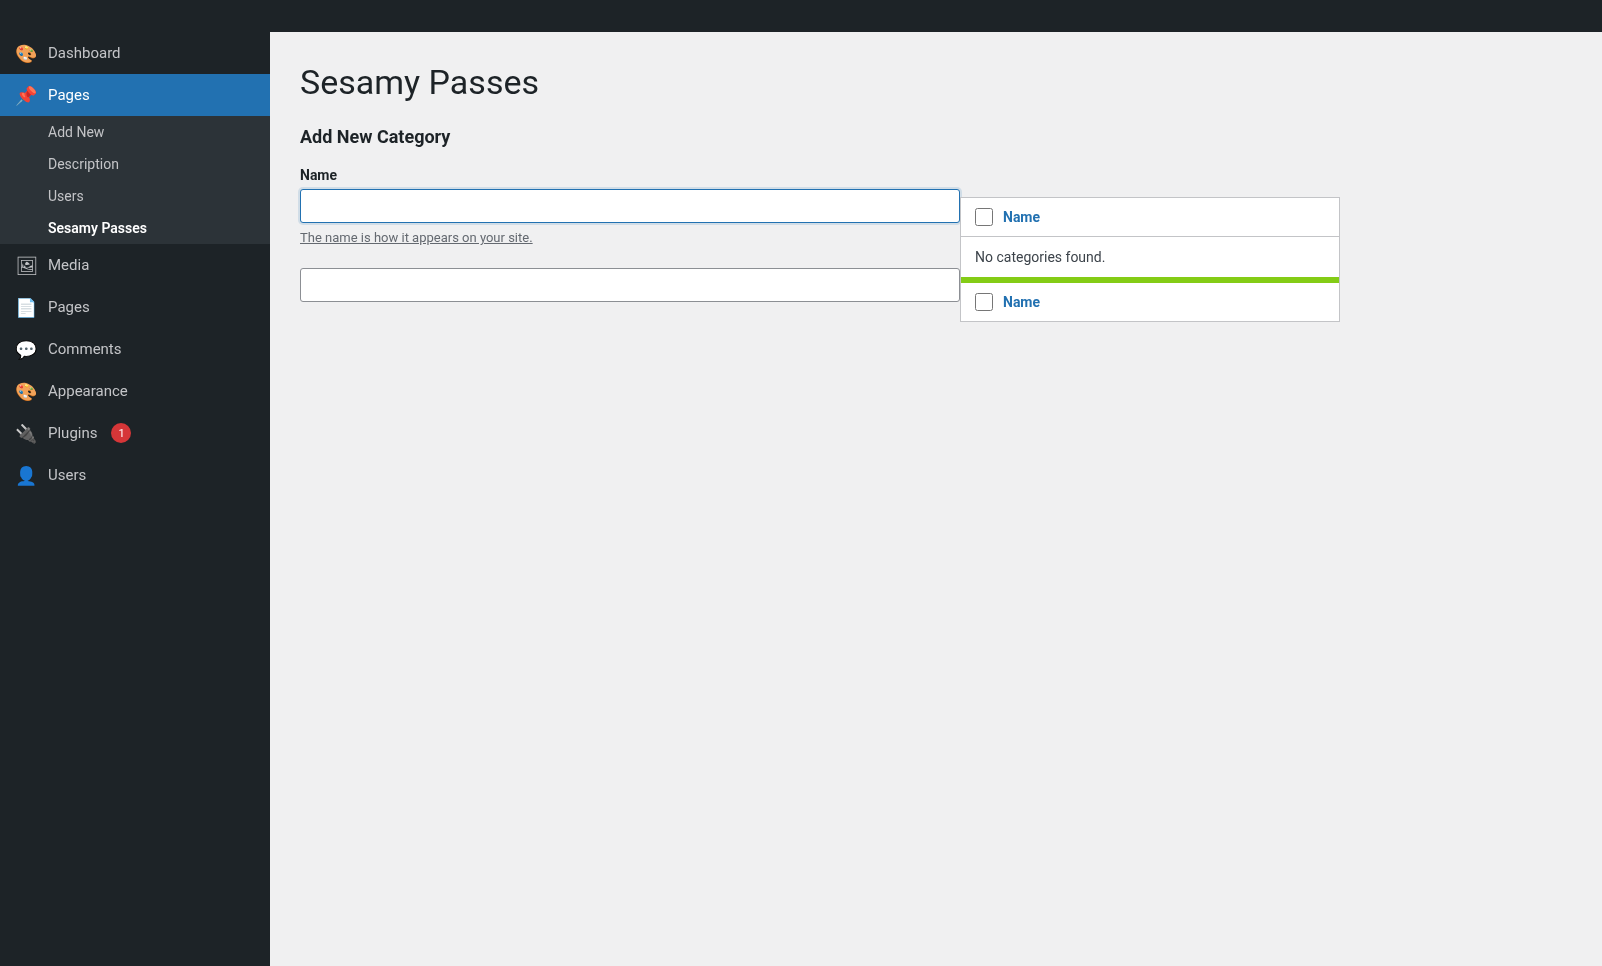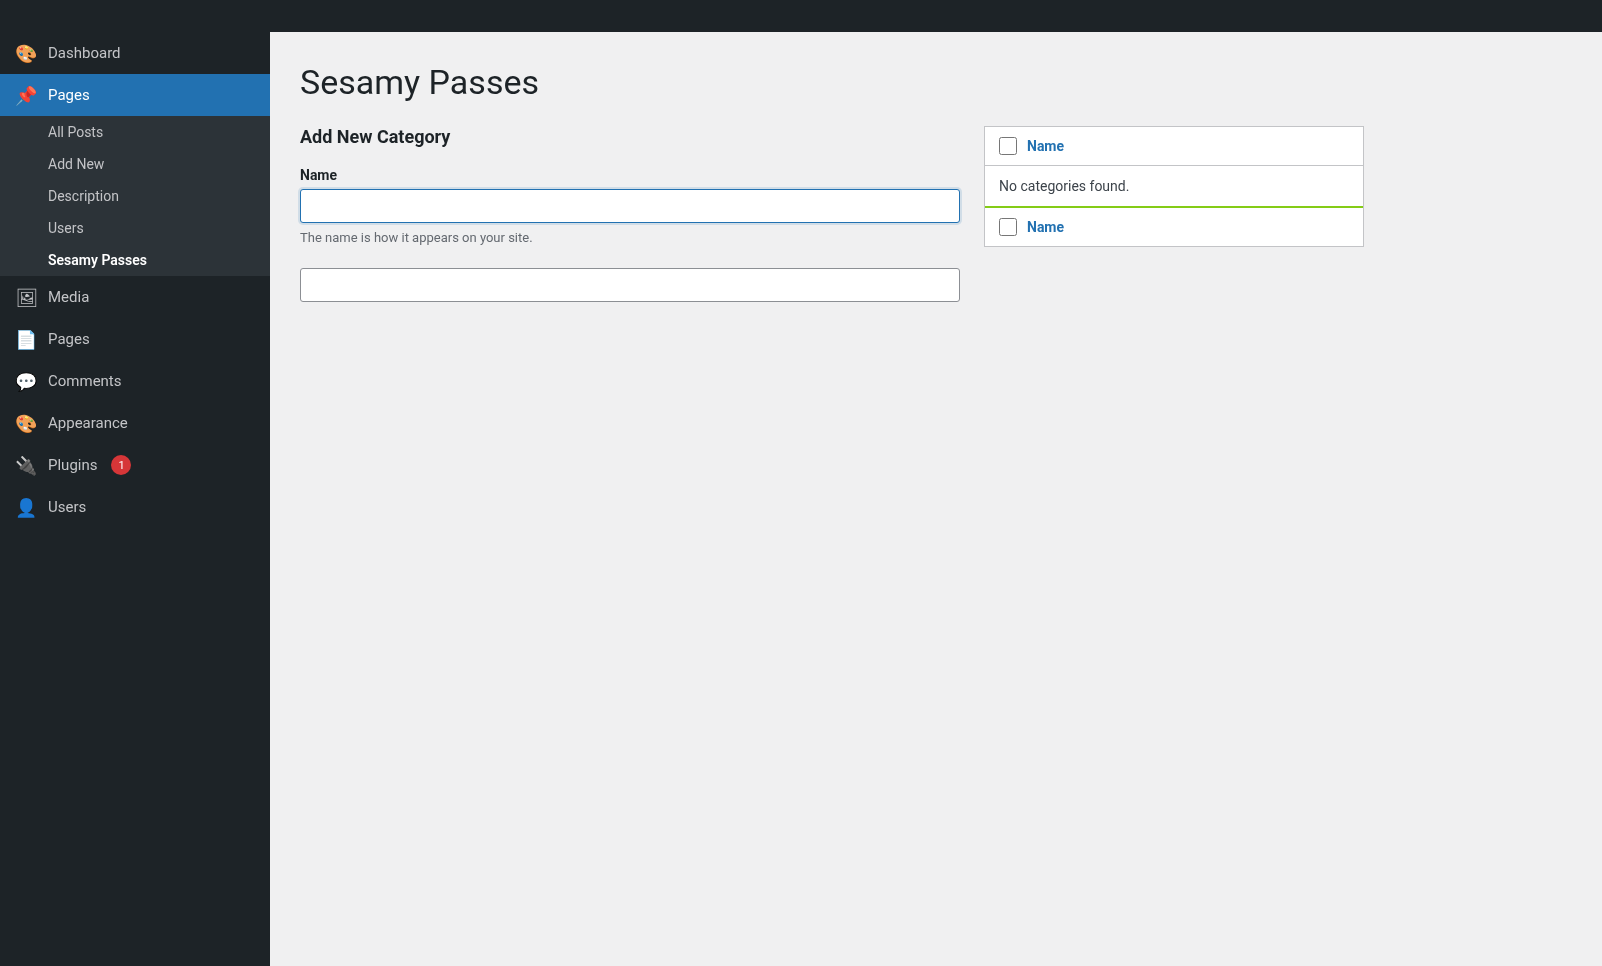--- a/index.html
+++ b/index.html
@@ -89,22 +89,21 @@
 
     .page-title {
       font-size: 34px;
       font-weight: 400;
       color: #1d2327;
       margin-bottom: 24px;
     }
 
     .content-layout {
       display: flex;
-      gap: 24px;
-      align-items: flex-start;
+      align-items: flex-end;
     }
 
     .form-section {
       flex: 1;
       min-width: 0;
       max-width: 660px;
     }
 
     .section-title {
       font-size: 18px;
@@ -144,20 +143,21 @@
       font-size: 14px;
       outline: none;
       background: #fff;
     }
 
     .form-hint {
       font-size: 13px;
       color: #646970;
       margin-top: 5px;
       line-height: 1.5;
+      text-decoration: underline;
     }
 
     .form-textarea {
       width: 100%;
       padding: 8px 10px;
       border: 1px solid #8c8f94;
       border-radius: 3px;
       font-size: 14px;
       background: #fff;
       resize: vertical;
@@ -193,21 +193,21 @@
       border-radius: 2px;
       background: #fff;
       cursor: pointer;
       flex-shrink: 0;
     }
 
     .no-categories {
       padding: 12px 14px;
       font-size: 14px;
       color: #3c434a;
-      border-bottom: 2px solid #84cc16;
+      border-bottom: 6px solid #84cc16;
     }
 
     .table-footer-row {
       display: flex;
       align-items: center;
       padding: 10px 14px;
       gap: 10px;
     }
   </style>
 </head>
@@ -223,21 +223,20 @@
       <span class="sidebar-icon">🎨</span>
       <span>Dashboard</span>
     </div>
 
     <div class="sidebar-item active">
       <span class="sidebar-icon">📌</span>
       <span>Pages</span>
     </div>
 
     <div class="sidebar-sub">
-      <div class="sidebar-sub-item">All Posts</div>
       <div class="sidebar-sub-item">Add New</div>
       <div class="sidebar-sub-item">Description</div>
       <div class="sidebar-sub-item">Users</div>
       <div class="sidebar-sub-item active">Sesamy Passes</div>
     </div>
 
     <div class="sidebar-item">
       <span class="sidebar-icon">🖼</span>
       <span>Media</span>
     </div>

